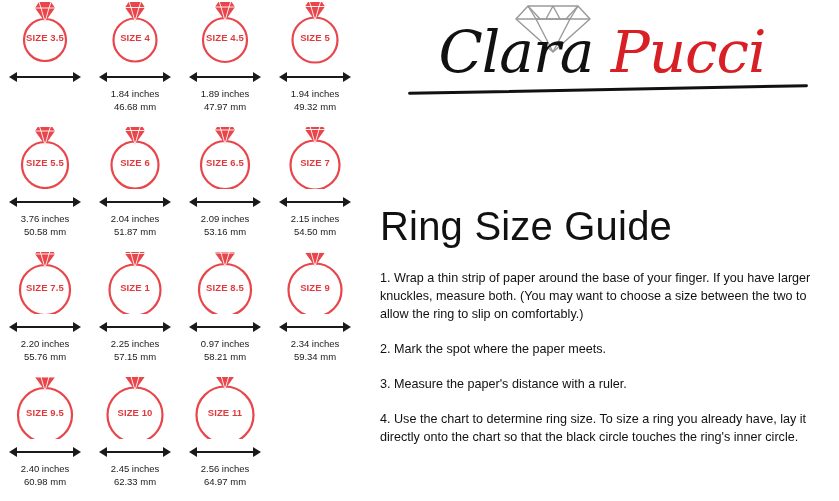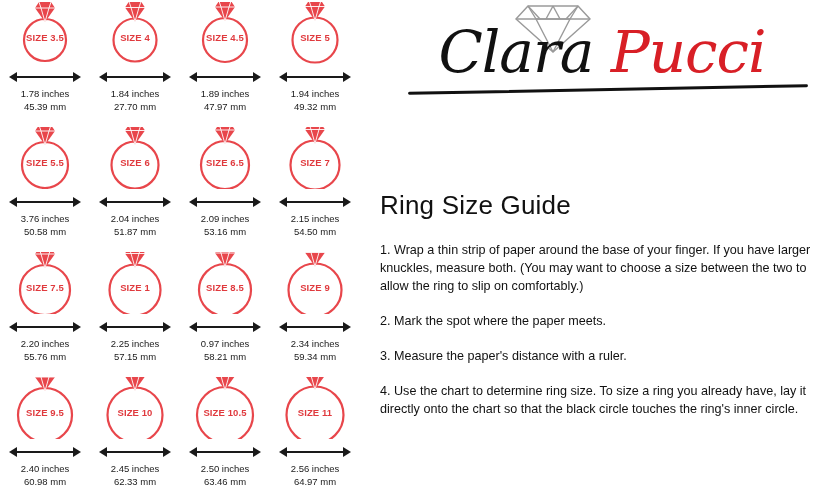--- a/index.html
+++ b/index.html
@@ -139,24 +139,24 @@
   }
 
   
   .guide {
     position: absolute;
     left: 380px;
     top: 190px;
     width: 446px;
   }
   .guide-title {
-    font-size: 26px;
+    font-size: 40px;
     font-weight: normal;
     color: #111111;
-    margin: 0 0 20px 0;
+    margin: 14px 0 20px 0;
     letter-spacing: 0.2px;
   }
   .guide-step {
     font-size: 12.6px;
     line-height: 18px;
     color: #111111;
     margin-bottom: 17px;
   }
   .guide-step:last-child { margin-bottom: 0; }
 </style>
@@ -175,44 +175,40 @@
             <path d="M33 0 L35 6 L39 20"></path>
             <path d="M45 0 L43 6 L39 20"></path>
           </g>
         </svg>
         <div class="size-label">SIZE 3.5</div>
         <div class="arrow-row">
           <div class="arrow-head left"></div>
           <div class="arrow-line"></div>
           <div class="arrow-head right"></div>
         </div>
-        <div class="meas">
-          <div>1.78 inches</div>
-          <div>45.39 mm</div>
-        </div>
       </div>
       <div class="ring-cell">
         <svg class="ring-art" viewBox="0 0 78 62">
           <circle cx="39" cy="38" r="21.5" fill="none" stroke="#e8464b" stroke-width="2.2"></circle>
           <path d="M29 5.5 L39 19.5 L49 5.5 L45 -0.5 L33 -0.5 Z" fill="#e8464b"></path>
           <g stroke="#ffffff" stroke-width="0.9" fill="none">
             <path d="M29 5.5 L49 5.5"></path>
             <path d="M33 -0.5 L35 5.5 L39 19.5"></path>
             <path d="M45 -0.5 L43 5.5 L39 19.5"></path>
           </g>
         </svg>
         <div class="size-label">SIZE 4</div>
         <div class="arrow-row">
           <div class="arrow-head left"></div>
           <div class="arrow-line"></div>
           <div class="arrow-head right"></div>
         </div>
         <div class="meas">
           <div>1.84 inches</div>
-          <div>27.70 mm</div>
+          <div>46.68 mm</div>
         </div>
       </div>
       <div class="ring-cell">
         <svg class="ring-art" viewBox="0 0 78 62">
           <circle cx="39" cy="38" r="22" fill="none" stroke="#e8464b" stroke-width="2.2"></circle>
           <path d="M29 5 L39 19 L49 5 L45 -1 L33 -1 Z" fill="#e8464b"></path>
           <g stroke="#ffffff" stroke-width="0.9" fill="none">
             <path d="M29 5 L49 5"></path>
             <path d="M33 -1 L35 5 L39 19"></path>
             <path d="M45 -1 L43 5 L39 19"></path>
@@ -451,41 +447,20 @@
         </svg>
         <div class="size-label">SIZE 10</div>
         <div class="arrow-row">
           <div class="arrow-head left"></div>
           <div class="arrow-line"></div>
           <div class="arrow-head right"></div>
         </div>
         <div class="meas">
           <div>2.45 inches</div>
           <div>62.33 mm</div>
-        </div>
-      </div>
-      <div class="ring-cell">
-        <svg class="ring-art" viewBox="0 0 78 62">
-          <circle cx="39" cy="38" r="28" fill="none" stroke="#e8464b" stroke-width="2.2"></circle>
-          <path d="M29 -1 L39 13 L49 -1 L45 -7 L33 -7 Z" fill="#e8464b"></path>
-          <g stroke="#ffffff" stroke-width="0.9" fill="none">
-            <path d="M29 -1 L49 -1"></path>
-            <path d="M33 -7 L35 -1 L39 13"></path>
-            <path d="M45 -7 L43 -1 L39 13"></path>
-          </g>
-        </svg>
-        <div class="size-label">SIZE 10.5</div>
-        <div class="arrow-row">
-          <div class="arrow-head left"></div>
-          <div class="arrow-line"></div>
-          <div class="arrow-head right"></div>
-        </div>
-        <div class="meas">
-          <div>2.50 inches</div>
-          <div>63.46 mm</div>
         </div>
       </div>
       <div class="ring-cell">
         <svg class="ring-art" viewBox="0 0 78 62">
           <circle cx="39" cy="38" r="28.5" fill="none" stroke="#e8464b" stroke-width="2.2"></circle>
           <path d="M29 -1.5 L39 12.5 L49 -1.5 L45 -7.5 L33 -7.5 Z" fill="#e8464b"></path>
           <g stroke="#ffffff" stroke-width="0.9" fill="none">
             <path d="M29 -1.5 L49 -1.5"></path>
             <path d="M33 -7.5 L35 -1.5 L39 12.5"></path>
             <path d="M45 -7.5 L43 -1.5 L39 12.5"></path>

